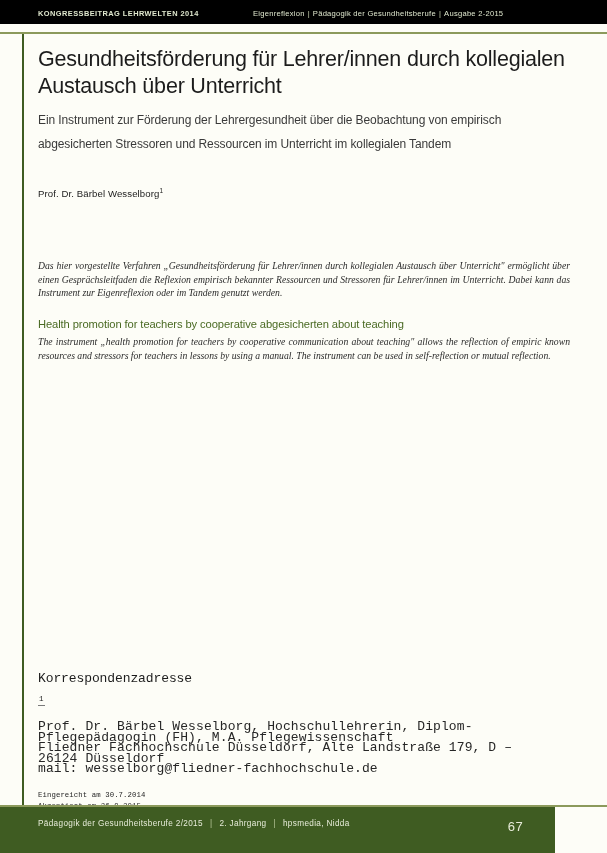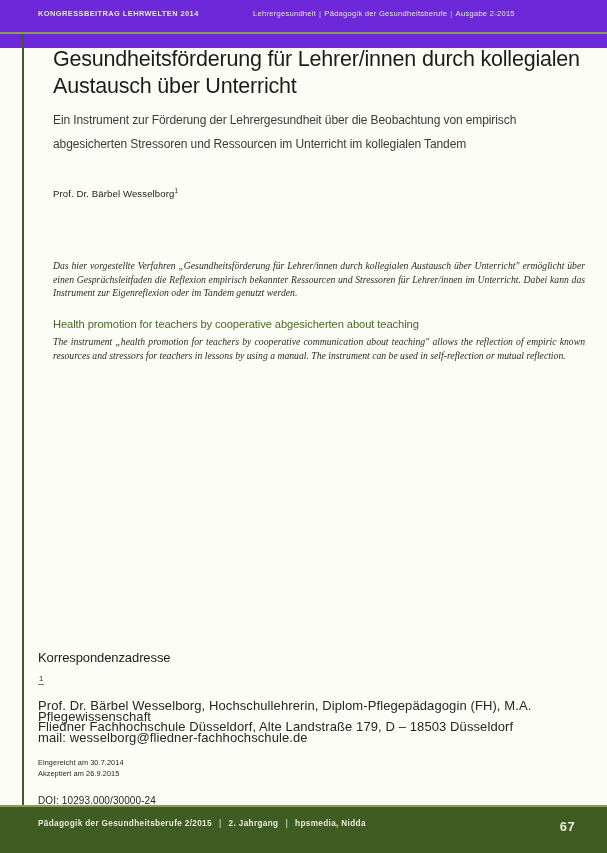--- a/index.html
+++ b/index.html
@@ -21,22 +21,22 @@
     background: #fdfdf7;
     box-sizing: border-box;
   }
 
   
   .topbar {
     position: absolute;
     top: 0;
     left: 0;
     width: 607px;
-    height: 48px;
-    background: #6d28d9;
+    height: 24px;
+    background: #000000;
     color: #e7ecd9;
   }
   .topbar-inner {
     position: absolute;
     top: 9px;
     left: 0;
     width: 607px;
     height: 14px;
   }
   .topbar-left {
@@ -81,21 +81,20 @@
     height: 780px;
     background: #3f5c22;
   }
 
   
   .content {
     position: absolute;
     left: 38px;
     top: 46px;
     width: 540px;
-    margin-left: 15px;
   }
 
   .title {
     font-size: 21.5px;
     line-height: 27px;
     color: #1c1c1c;
     font-weight: normal;
     margin: 0;
     letter-spacing: -0.2px;
   }
@@ -147,22 +146,23 @@
     font-size: 9.7px;
     line-height: 13.6px;
     color: #2b2b2b;
     text-align: justify;
   }
 
   
   .corr {
     position: absolute;
     left: 38px;
-    top: 650px;
+    top: 671px;
     width: 500px;
+    font-family: Liberation Mono, monospace;
   }
   .corr-title {
     font-size: 13px;
     color: #1c1c1c;
     letter-spacing: -0.1px;
   }
   .corr-marker {
     margin-top: 9px;
     font-size: 7.5px;
     color: #1c1c1c;
@@ -198,25 +198,24 @@
     left: 0;
     top: 805px;
     width: 607px;
     height: 2px;
     background: #8c9a5c;
   }
   .footer {
     position: absolute;
     left: 0;
     top: 807px;
-    width: 607px;
+    width: 555px;
     height: 46px;
     background: #3f5c22;
     color: #e7ecd9;
-    font-weight: bold;
   }
   .footer-left {
     position: absolute;
     left: 38px;
     top: 12px;
     font-size: 8.2px;
     letter-spacing: 0.35px;
     white-space: nowrap;
   }
   .footer-left .sep {
@@ -233,21 +232,21 @@
 </style>
 </head>
 <body>
 
 <div class="page">
 
   <div class="topbar">
     <div class="topbar-inner">
       <div class="topbar-left">Kongressbeitrag Lehrwelten 2014</div>
       <div class="topbar-right">
-        <span>Lehrergesundheit</span><span class="sep">|</span><span>Pädagogik der Gesundheitsberufe</span><span class="sep">|</span><span>Ausgabe 2-2015</span>
+        <span>Eigenreflexion</span><span class="sep">|</span><span>Pädagogik der Gesundheitsberufe</span><span class="sep">|</span><span>Ausgabe 2-2015</span>
       </div>
     </div>
   </div>
   <div class="topbar-rule"></div>
 
   <div class="left-rule"></div>
 
   <div class="content">
 
     <h1 class="title">Gesundheitsförderung für Lehrer/innen durch kollegialen Austausch über Unterricht</h1>
@@ -263,21 +262,21 @@
       <div class="abstract-en-title">Health promotion for teachers by cooperative abgesicherten about teaching</div>
       <p class="abstract-en">The instrument „health promotion for teachers by cooperative communication about teaching" allows the reflection of empiric known resources and stressors for teachers in lessons by using a manual. The instrument can be used in self-reflection or mutual reflection.</p>
     </div>
   </div>
 
   <div class="corr">
     <div class="corr-title">Korrespondenzadresse</div>
     <div class="corr-marker">1</div>
     <div class="corr-lines">
       <div>Prof. Dr. Bärbel Wesselborg, Hochschullehrerin, Diplom-Pflegepädagogin (FH), M.A. Pflegewissenschaft</div>
-      <div>Fliedner Fachhochschule Düsseldorf, Alte Landstraße 179, D – 18503 Düsseldorf</div>
+      <div>Fliedner Fachhochschule Düsseldorf, Alte Landstraße 179, D – 26124 Düsseldorf</div>
       <div>mail: wesselborg@fliedner-fachhochschule.de</div>
     </div>
     <div class="corr-dates">
       <div>Eingereicht am 30.7.2014</div>
       <div>Akzeptiert am 26.9.2015</div>
     </div>
     <div class="corr-doi">DOI: 10293.000/30000-24</div>
   </div>
 
   <div class="footer-rule"></div>

